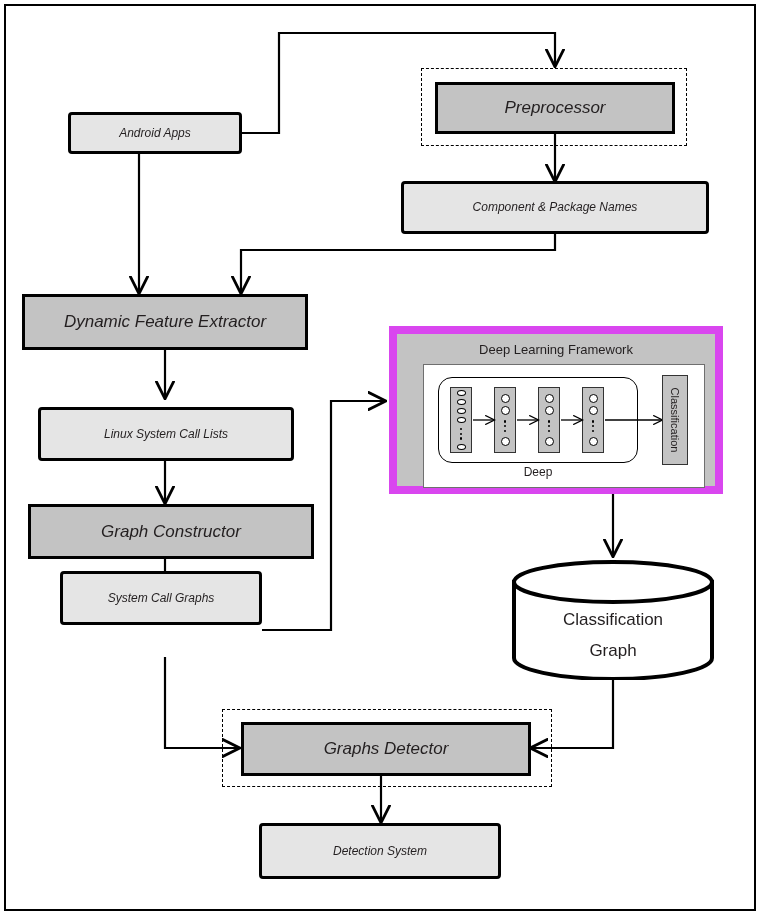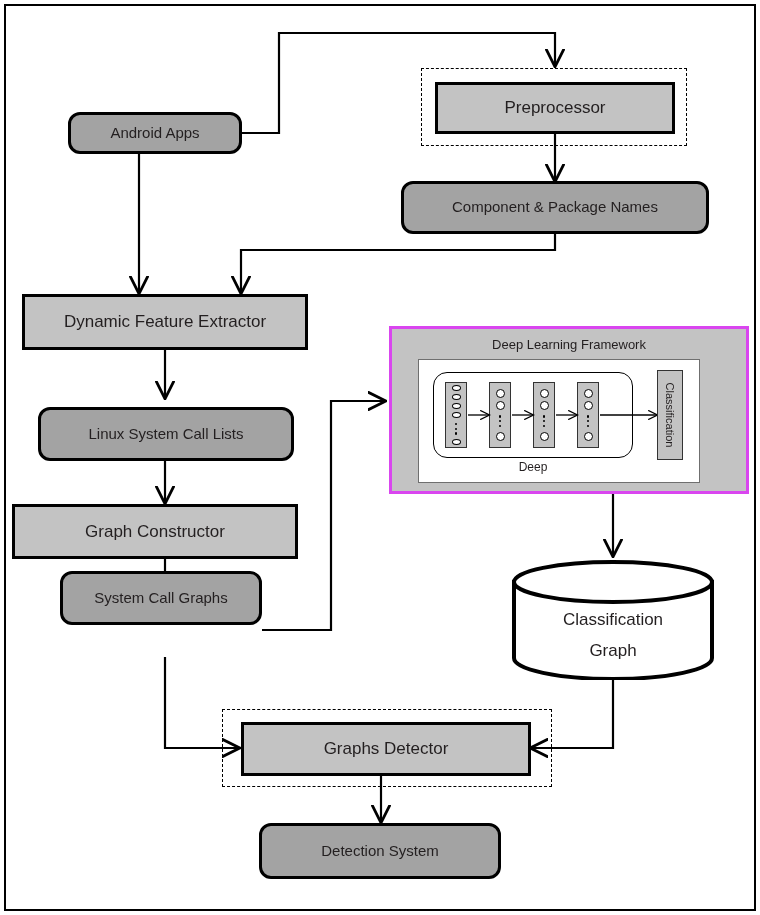--- a/index.html
+++ b/index.html
@@ -37,48 +37,49 @@
   }
   .node {
     position: absolute;
     box-sizing: border-box;
     display: flex;
     align-items: center;
     justify-content: center;
     text-align: left;
     color: #231f20;
     line-height: 1.25;
+    font-style: italic;
   }
   .rounded {
-    background: #a3a3a3;
+    background: #e5e5e5;
     border: 3.5px solid #000000;
-    border-radius: 12px;
-    font-size: 15px;
+    border-radius: 4px;
+    font-size: 12px;
   }
   .process {
     background: #c3c3c3;
     border: 3.5px solid #000000;
     font-size: 17px;
   }
   .dashgroup {
     position: absolute;
     box-sizing: border-box;
     border: 1.6px dashed #000000;
     background: transparent;
   }
   
   #dl-framework {
     position: absolute;
     left: 389px;
     top: 326px;
-    width: 360px;
+    width: 334px;
     height: 168px;
     box-sizing: border-box;
     background: #c3c3c3;
-    border: 3px solid #d946ef;
+    border: 8px solid #d946ef;
   }
   #dl-title {
     position: absolute;
     left: 0;
     top: 8px;
     width: 100%;
     text-align: center;
     font-size: 13px;
     color: #231f20;
   }
@@ -239,21 +240,21 @@
   </div>
 
   <div class="node process" style="left:22px; top:294px; width:286px; height:56px;">
     <span>Dynamic Feature Extractor</span>
   </div>
 
   <div class="node rounded" style="left:38px; top:399px; width:256px; height:54px;margin-top:8px;">
     <span>Linux System Call Lists</span>
   </div>
 
-  <div class="node process" style="left:12px; top:504px; width:286px; height:55px;">
+  <div class="node process" style="left:28px; top:504px; width:286px; height:55px;">
     <span>Graph Constructor</span>
   </div>
 
   <div class="node rounded" style="left:60px; top:571px; width:202px; height:54px;">
     <span>System Call Graphs</span>
   </div>
 
   <div class="node process" style="left:241px; top:722px; width:290px; height:54px;">
     <span>Graphs Detector</span>
   </div>

